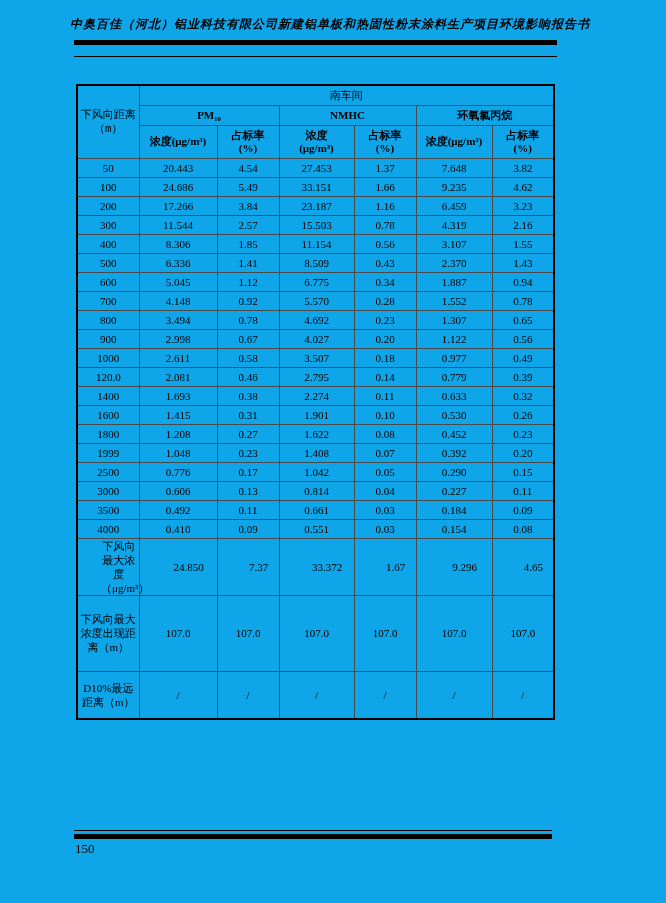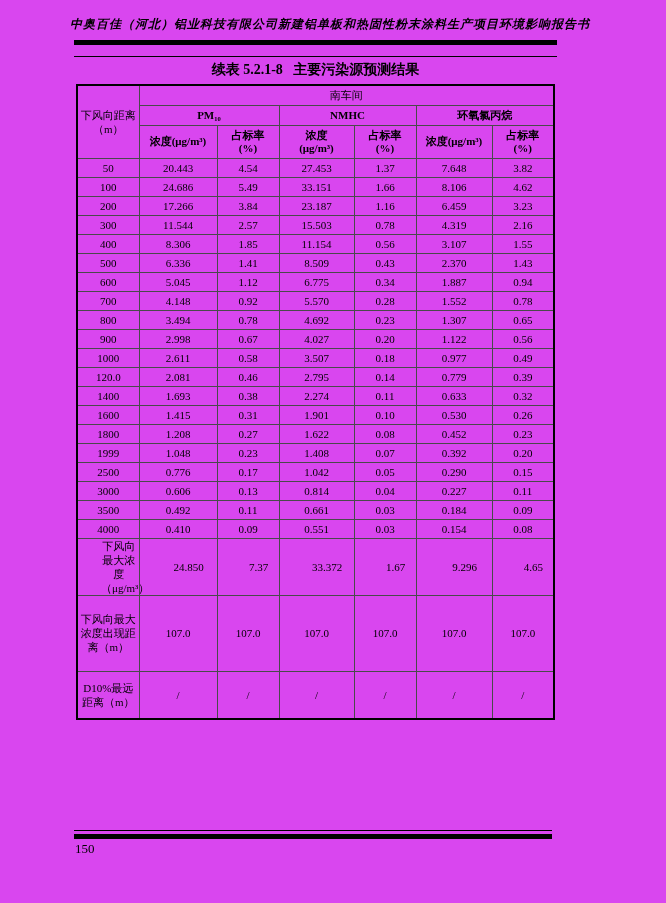--- a/index.html
+++ b/index.html
@@ -4,21 +4,21 @@
 <style>
   * { margin: 0; padding: 0; box-sizing: border-box; }
   html, body {
     width: 666px; height: 903px;
     background: #ffffff;
     font-family: "Liberation Serif", "DejaVu Serif", serif;
     color: #000;
     position: relative;
     overflow: hidden;
   }
-  .page { position: absolute; inset: 0; background: #d946ef; }
+  .page { position: absolute; inset: 0; background: #0ea5e9; }
 
   .doc-header {
     position: absolute; top: 16px; left: 70px; width: 490px;
     text-align: center;
     font-size: 12px; font-weight: bold; font-style: italic;
     letter-spacing: 1px;
     white-space: nowrap;
   }
   .rule { position: absolute; left: 74px; width: 483px; background: #000; }
   .rule-thick { top: 40px; height: 4.5px; }
@@ -43,21 +43,21 @@
     text-align: center;
     vertical-align: middle;
     font-weight: normal;
     padding: 0 2px;
     line-height: 14px;
   }
   table.pred { border: 2px solid #000; }
   tr.hdr1 th { height: 20px; margin-top: 29px; }
   tr.hdr2 th { height: 20px; font-weight: bold; }
   tr.hdr3 th { height: 33px; font-weight: bold; white-space: pre-line; line-height: 13px; }
-  th.dist-hdr { font-weight: normal; padding: 0 6px; line-height: 15px; }
+  th.dist-hdr { font-weight: normal; padding: 0 6px; line-height: 15px; font-family: Liberation Mono, monospace; }
   tbody td { height: 19px; }
   td.row-label { padding: 3px 5px; line-height: 14px; }
   tr.special-0 td { height: 56px; padding-left: 23px; }
   tr.special-1 td { height: 76px; }
   tr.special-2 td { height: 48px; }
 
   .footer-rule { position: absolute; left: 74px; width: 478px; background: #000; }
   .footer-rule-thin  { top: 830px; height: 1.2px; }
   .footer-rule-thick { top: 834px; height: 4.5px; }
   .page-number {
@@ -67,21 +67,20 @@
 </style>
 </head>
 <body>
 
 <div class="page">
 
   <div class="doc-header">中奥百佳（河北）铝业科技有限公司新建铝单板和热固性粉末涂料生产项目环境影响报告书</div>
   <div class="rule rule-thick"></div>
   <div class="rule rule-thin"></div>
 
-  <div class="table-title">续表 5.2.1-8   主要污染源预测结果</div>
 
   <table class="pred">
     <colgroup>
       <col style="width:62px">
         <col style="width:78px">
         <col style="width:62px">
       <col style="width:75px">
         <col style="width:62px">
         <col style="width:76px">
         <col style="width:62px">
@@ -118,21 +117,21 @@
           <td>1.37</td>
           <td>7.648</td>
           <td>3.82</td>
         </tr>
         <tr>
           <td>100</td>
           <td>24.686</td>
           <td>5.49</td>
           <td>33.151</td>
           <td>1.66</td>
-          <td>8.106</td>
+          <td>9.235</td>
           <td>4.62</td>
         </tr>
         <tr>
           <td>200</td>
           <td>17.266</td>
           <td>3.84</td>
           <td>23.187</td>
           <td>1.16</td>
           <td>6.459</td>
           <td>3.23</td>

